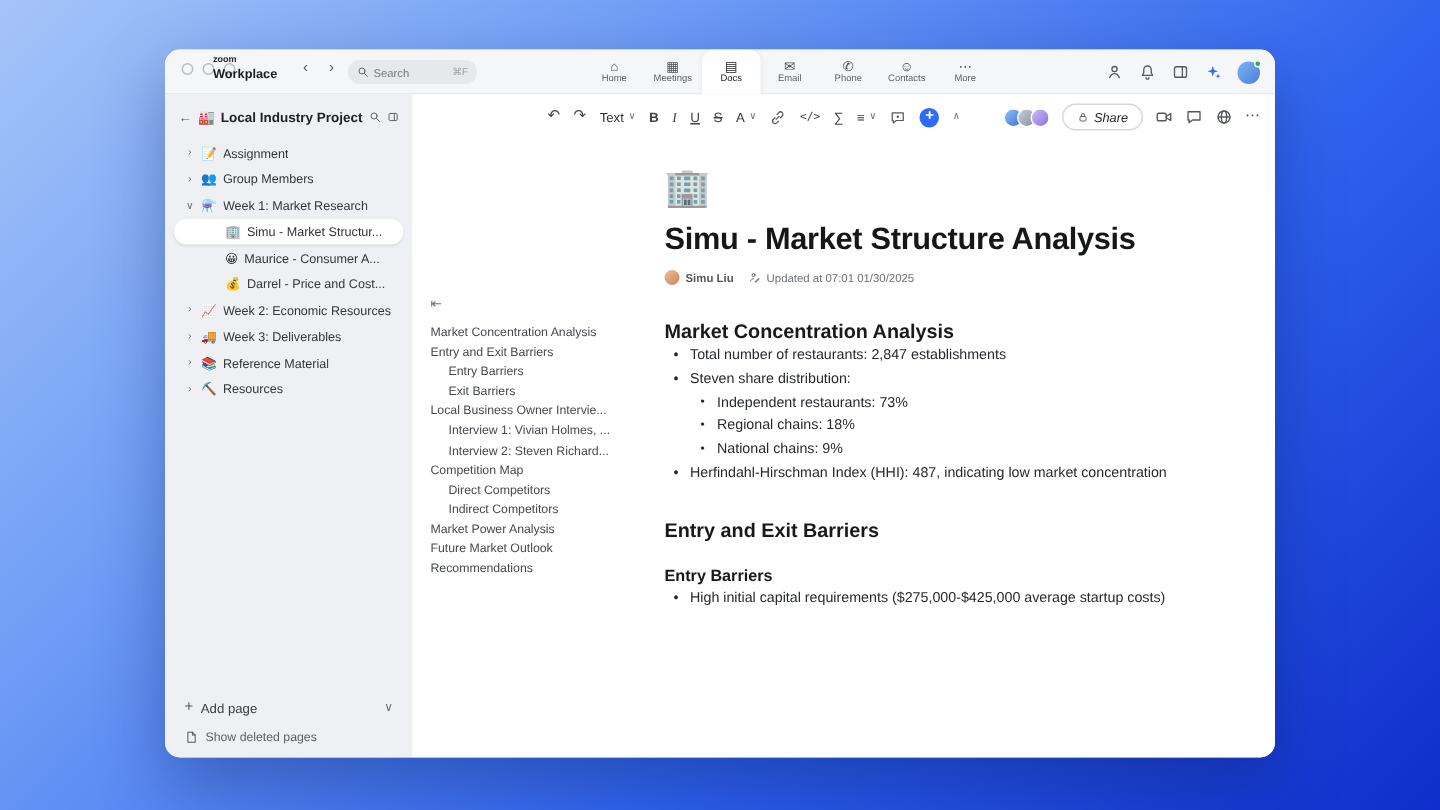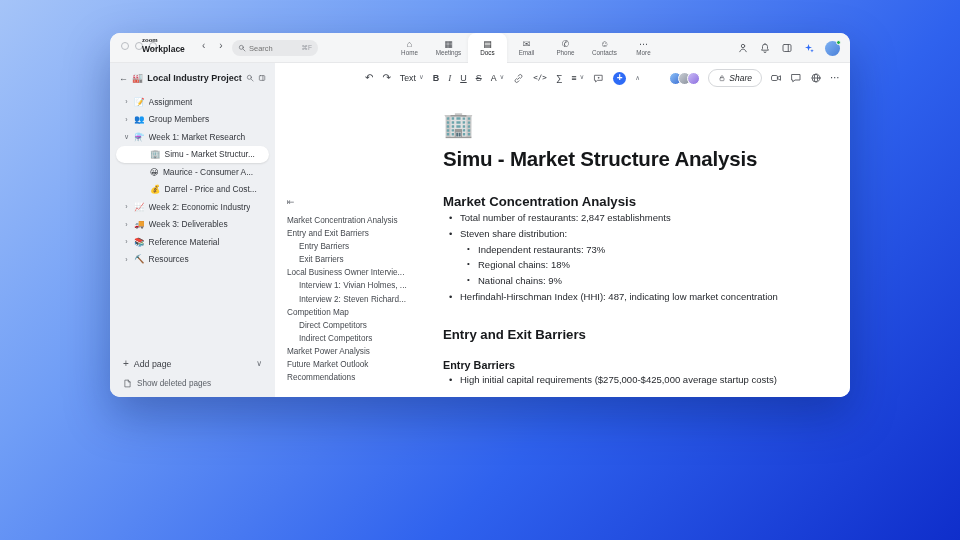--- a/index.html
+++ b/index.html
@@ -3,21 +3,21 @@
 <meta charset="utf-8">
 <style>
   * { margin:0; padding:0; box-sizing:border-box; }
   html,body { width:960px; height:540px; overflow:hidden; }
   body {
     font-family:"Liberation Sans","DejaVu Sans",sans-serif;
     background:linear-gradient(135deg,#a5c4f8 0%,#6f9df6 30%,#2f62ee 65%,#0f2ecb 100%);
     position:relative; color:#2b2e33;
   }
   .window {
-    position:absolute; left:110px; top:33px; width:740px; height:364px;
+    position:absolute; left:110px; top:33px; width:740px; height:472px;
     background:#fff; border-radius:10px; overflow:hidden;
     box-shadow:0 18px 45px rgba(5,25,90,.35);
   }
   
   .titlebar {
     position:absolute; top:0; left:0; right:0; height:30px;
     background:#f5f6f7; border-bottom:1px solid #e7e8ea;
   }
   .traffic { position:absolute; left:11px; top:9px; display:flex; gap:6px; }
   .tl { width:8px; height:8px; border-radius:50%; border:1px solid #b9bcc1; background:transparent; }
@@ -258,21 +258,21 @@
           <span class="slabel">Maurice - Consumer A...</span>
         </div>
         <div class="srow child">
           <span class="chev"></span>
           <span class="emo">💰</span>
           <span class="slabel">Darrel - Price and Cost...</span>
         </div>
         <div class="srow">
           <span class="chev">›</span>
           <span class="emo">📈</span>
-          <span class="slabel">Week 2: Economic Industry</span>
+          <span class="slabel">Week 2: Economic Resources</span>
         </div>
         <div class="srow">
           <span class="chev">›</span>
           <span class="emo">🚚</span>
           <span class="slabel">Week 3: Deliverables</span>
         </div>
         <div class="srow">
           <span class="chev">›</span>
           <span class="emo">📚</span>
           <span class="slabel">Reference Material</span>
@@ -378,20 +378,30 @@
             <div class="outline-item l2">Indirect Competitors</div>
             <div class="outline-item">Market Power Analysis</div>
             <div class="outline-item">Future Market Outlook</div>
             <div class="outline-item">Recommendations</div>
           </div>
       </div>
 
       <div class="content">
         <span class="doc-emoji">🏢</span>
         <div class="doc-title">Simu - Market Structure Analysis</div>
+        <div class="byline">
+          <span class="bav"></span>
+          <span class="author">Simu Liu</span>
+          <svg class="icon" width="8" height="8" viewBox="0 0 24 24">
+              <circle cx="10" cy="7" r="3"></circle>
+              <path d="M4 19c1.3-3 3.6-4.5 6-4.5"></path>
+              <path d="M14 19.5l6-6 1.5 1.5-6 6H14z"></path>
+            </svg>
+          <span>Updated at 07:01 01/30/2025</span>
+        </div>
         <div>
 
         <div class="blk h2">Market Concentration Analysis</div>
             <div class="blk li1">Total number of restaurants: 2,847 establishments</div>
             <div class="blk li1">Steven share distribution:</div>
             <div class="blk li2">Independent restaurants: 73%</div>
             <div class="blk li2">Regional chains: 18%</div>
             <div class="blk li2">National chains: 9%</div>
             <div class="blk li1">Herfindahl-Hirschman Index (HHI): 487, indicating low market concentration</div>
             <div class="blk h2">Entry and Exit Barriers</div>

